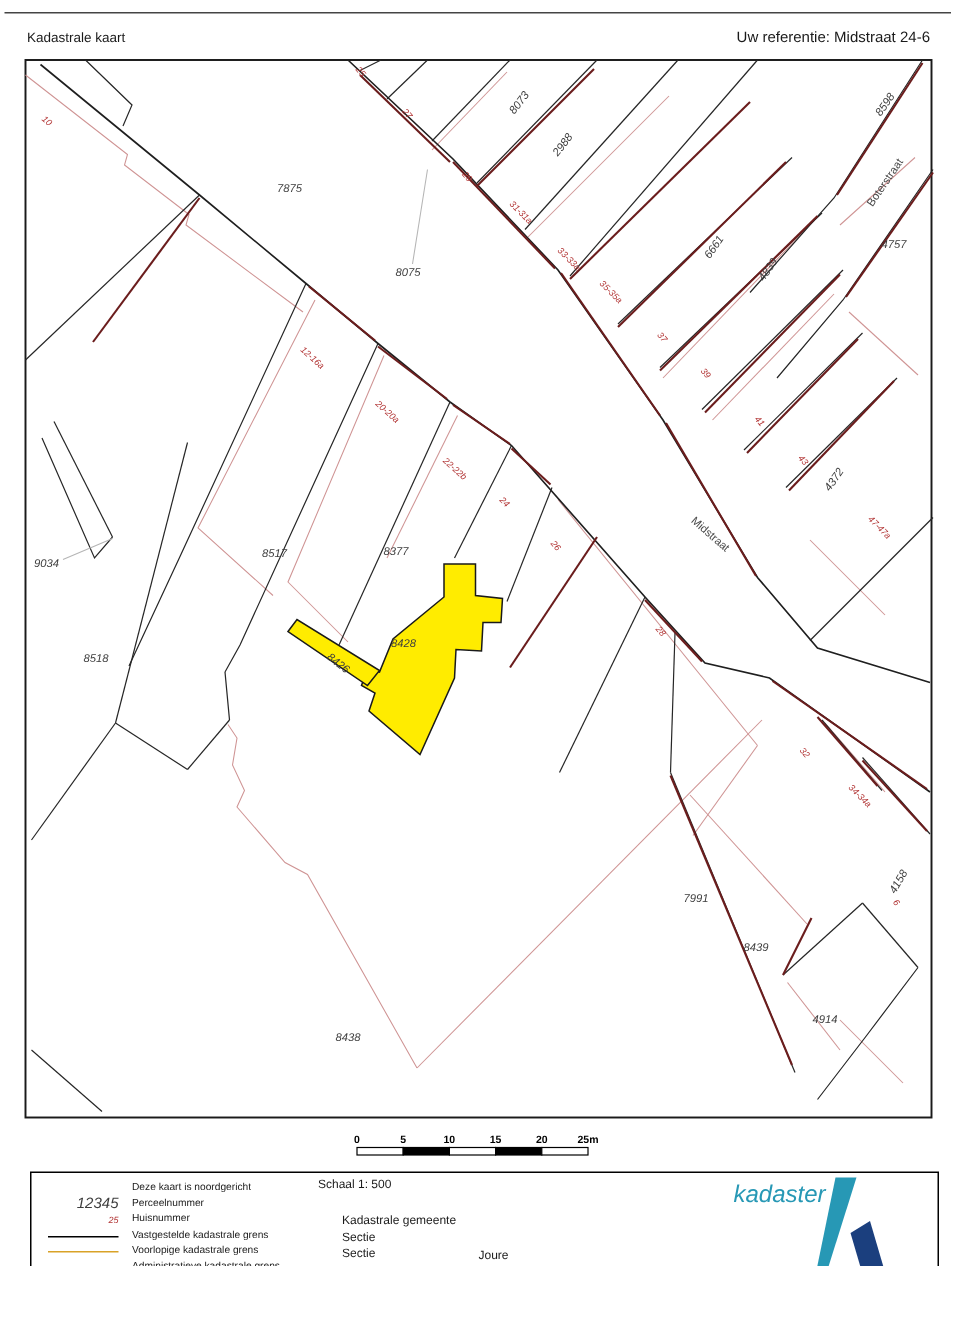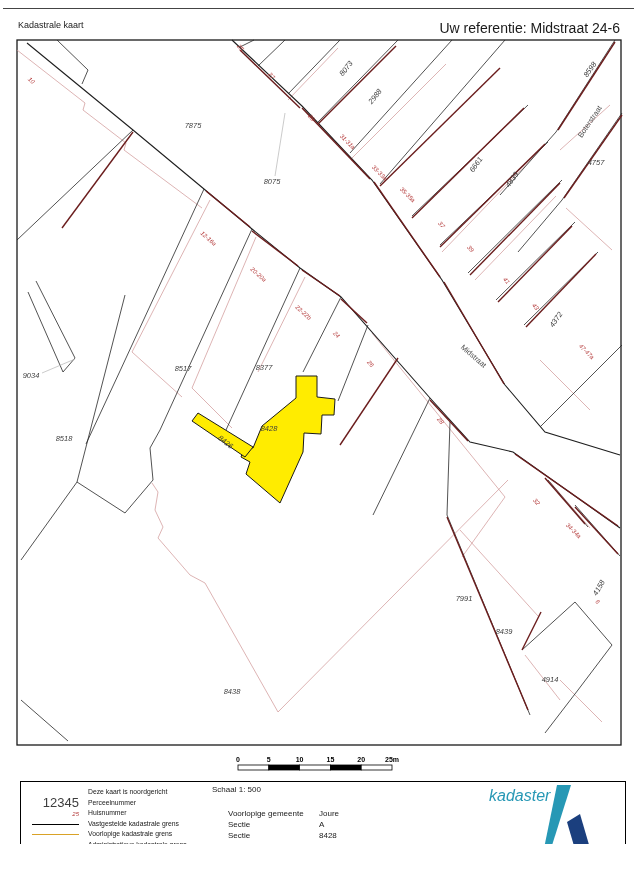--- a/index.html
+++ b/index.html
@@ -1,34 +1,34 @@
 <!DOCTYPE html>
 <html><head>
 <meta charset="utf-8">
 <style>
   html,body{margin:0;padding:0;background:#fff;}
   .page{position:relative;width:637px;height:844px;background:#fff;overflow:hidden;
         font-family:"Liberation Sans",sans-serif;color:#1a1a1a;}
   .topline{position:absolute;left:3px;top:8px;width:631px;height:0;border-top:1px solid #444;}
   .hdr-title{position:absolute;left:18px;top:20px;font-size:9px;}
-  .hdr-ref{position:absolute;right:17px;top:20px;font-size:14px;text-align:right;}
+  .hdr-ref{position:absolute;right:17px;top:20px;font-size:10px;text-align:right;}
   svg text{font-family:"Liberation Sans",sans-serif;}
   #map{position:absolute;left:0;top:0;}
   #scalebar{position:absolute;left:230px;top:751px;}
   .legendbox{position:absolute;left:20px;top:781px;width:604px;height:102px;border:1px solid #000;font-size:6.8px;}
   .leg-row{position:absolute;height:10px;line-height:10px;white-space:nowrap;}
   .leg-swatch{position:absolute;left:11px;width:47px;height:10px;}
   .leg-line{position:absolute;left:0;top:5px;width:47px;height:0;border-top:1.3px solid #000;}
-  .leg-sample-parcel{position:absolute;right:0;top:0;font-size:13px;color:#3d3d3d;}
+  .leg-sample-parcel{position:absolute;right:0;top:0;font-style:italic;font-size:10px;color:#3d3d3d;}
   .leg-sample-house{position:absolute;right:0;top:1px;font-size:6px;color:#b23535;font-style:italic;}
   .leg-label{position:absolute;left:67px;top:0;}
   .leg-foot{position:absolute;left:11px;white-space:nowrap;}
   .info-schaal{position:absolute;left:191px;top:3px;font-size:8px;}
   .info-label{position:absolute;left:207px;font-size:8px;}
-  .info-value{position:absolute;left:298px;font-size:8px;}
+  .info-value{position:absolute;left:298px;font-size:8px;margin-top:23px;}
   .fine{position:absolute;left:207px;font-size:6.3px;white-space:nowrap;}
   #logo{position:absolute;left:480px;top:783px;}
 </style>
 </head>
 <body>
 
 <div class="page">
   <div class="topline"></div>
   <div class="hdr-title">Kadastrale kaart</div>
   <div class="hdr-ref">Uw referentie: Midstraat 24-6</div>
@@ -231,21 +231,21 @@
           <span class="leg-swatch">
             <span class="leg-line" style="border-top-color: rgb(138, 31, 31);"></span>
           </span>
           <span class="leg-label">Bebouwing</span>
         </div>
       </div>
     <div class="leg-foot" style="top:84px">Voor een eensluidend uittreksel, geleverd op 23 september 2025</div>
     <div class="leg-foot" style="top:93px">De bewaarder van het kadaster en de openbare registers</div>
 
     <div class="info-schaal">Schaal 1: 500</div>
-    <div class="info-label" style="top:27px">Voorlopige gemeente</div>
+    <div class="info-label" style="top:27px">Kadastrale gemeente</div>
     <div class="info-value" style="top:27px">Joure</div>
     <div class="info-label" style="top:38px">Sectie</div>
     <div class="info-value" style="top:38px">A</div>
     <div class="info-label" style="top:49px">Sectie</div>
     <div class="info-value" style="top:49px">8428</div>
     <div class="fine" style="top:67px">Aan dit uittreksel kunnen geen betrouwbare maten worden ontleend.</div>
     <div class="fine" style="top:76px">De Dienst voor het kadaster en de openbare registers behoudt zich de intellectuele</div>
     <div class="fine" style="top:85px">eigendomsrechten voor, waaronder het auteursrecht en het databankenrecht.</div>
   </div>
 

